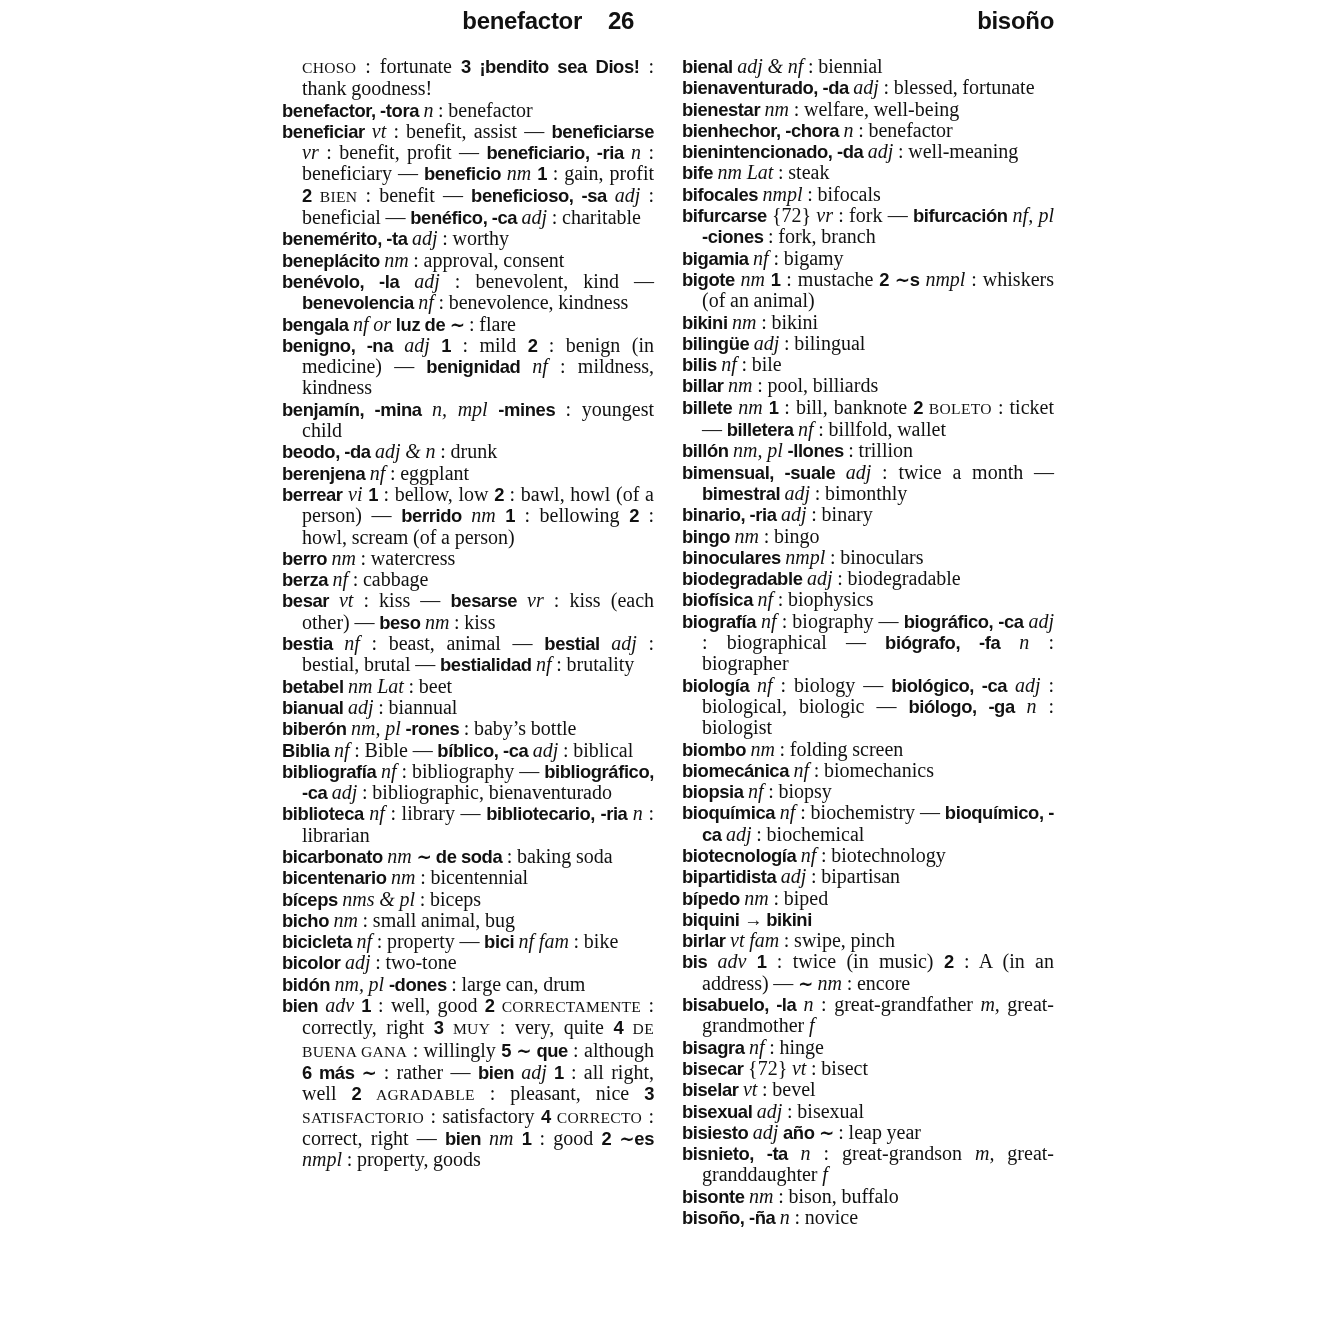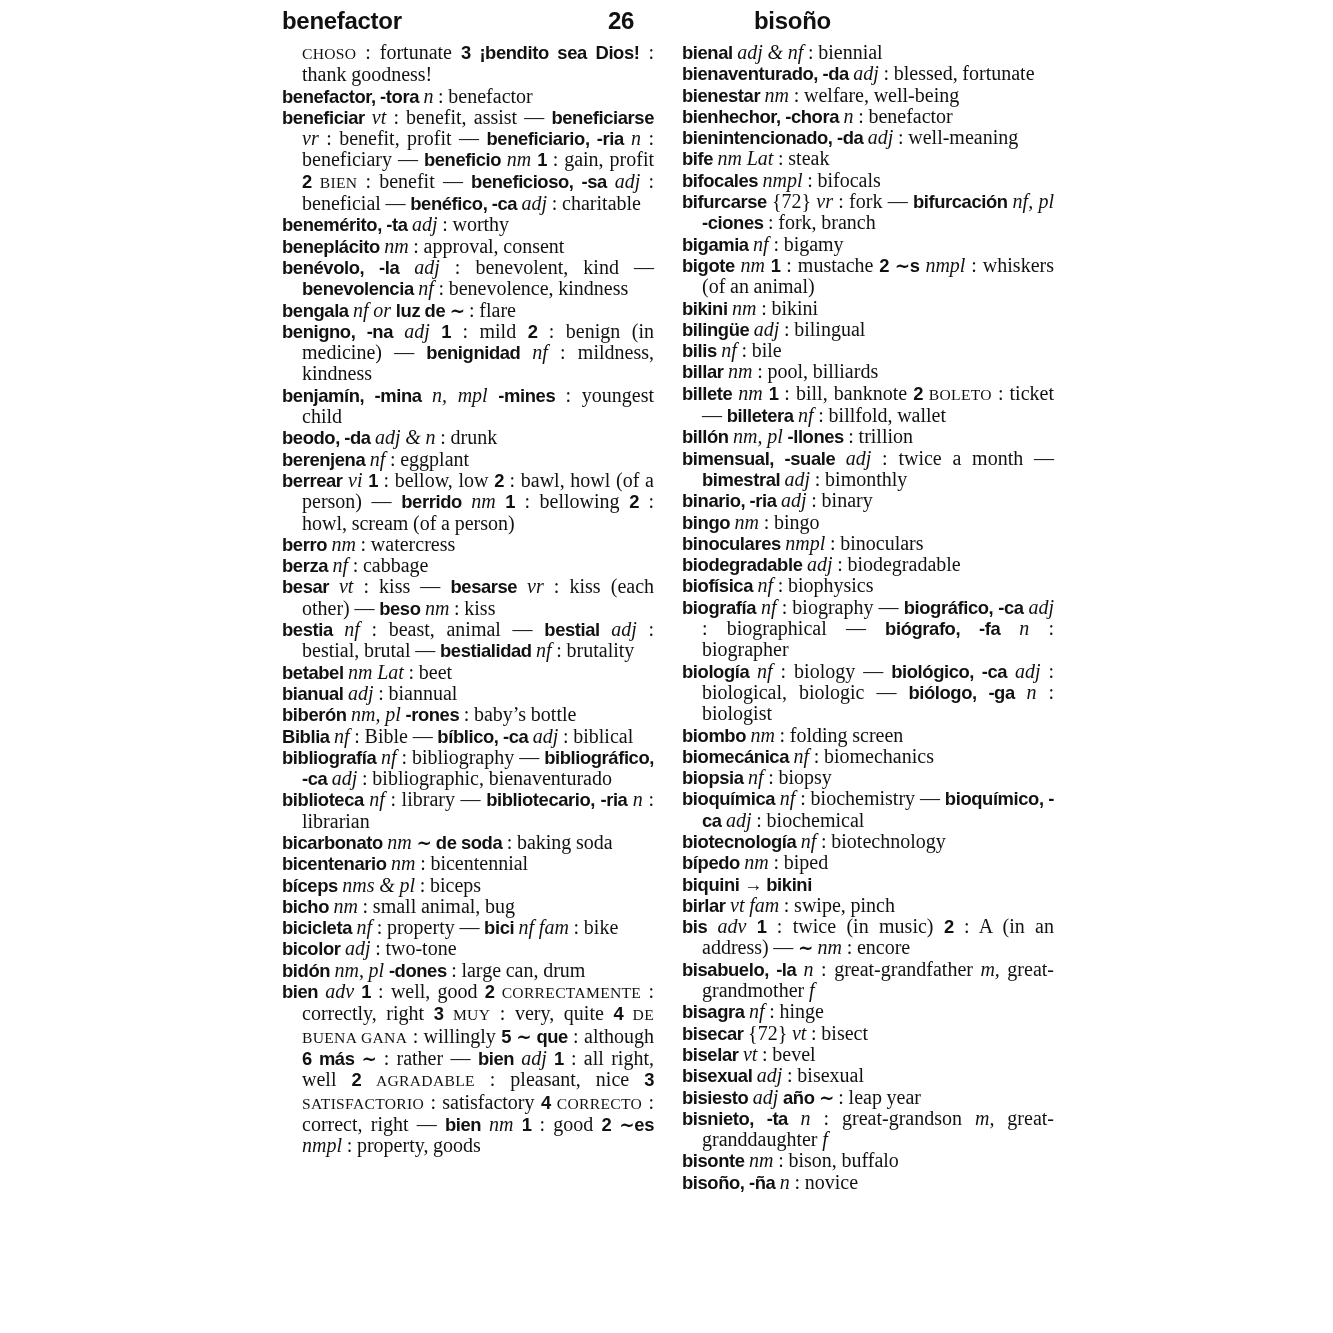--- a/index.html
+++ b/index.html
@@ -21,25 +21,25 @@
   .header {
     display: flex;
     align-items: baseline;
     justify-content: space-between;
     font-family: "Liberation Sans", "DejaVu Sans", sans-serif;
     font-weight: bold;
     font-size: 24px;
     letter-spacing: -0.3px;
     line-height: 26px;
   }
-  .header .guide-left  { width: 300px; text-align: left; }
+  .header .guide-left  { width: 300px; text-align: right; }
   .header .page-num    { width: 120px; }
-  .header .guide-right { width: 300px; }
+  .header .guide-right { width: 300px; text-align: right; }
   .columns {
-    margin-top: 8px;
+    margin-top: 22px;
     display: flex;
     gap: 28px;
   }
   .col { width: 372px; }
   p.entry {
     margin: 0;
     font-size: 20px;
     line-height: 21.3px;
     text-align: justify;
     padding-left: 20px;
@@ -123,20 +123,21 @@
           <p class="entry"><span class="seg-b">binoculares </span><span class="seg-i">nmpl </span><span class="seg-p">: binoculars</span></p>
           <p class="entry"><span class="seg-b">biodegradable </span><span class="seg-i">adj </span><span class="seg-p">: biodegradable</span></p>
           <p class="entry"><span class="seg-b">biofísica </span><span class="seg-i">nf </span><span class="seg-p">: biophysics</span></p>
           <p class="entry"><span class="seg-b">biografía </span><span class="seg-i">nf </span><span class="seg-p">: biography — </span><span class="seg-b">biográfico, -ca </span><span class="seg-i">adj </span><span class="seg-p">: biographical — </span><span class="seg-b">biógrafo, -fa </span><span class="seg-i">n </span><span class="seg-p">: biographer</span></p>
           <p class="entry"><span class="seg-b">biología </span><span class="seg-i">nf </span><span class="seg-p">: biology — </span><span class="seg-b">biológico, -ca </span><span class="seg-i">adj </span><span class="seg-p">: biological, biologic — </span><span class="seg-b">biólogo, -ga </span><span class="seg-i">n </span><span class="seg-p">: biologist</span></p>
           <p class="entry"><span class="seg-b">biombo </span><span class="seg-i">nm </span><span class="seg-p">: folding screen</span></p>
           <p class="entry"><span class="seg-b">biomecánica </span><span class="seg-i">nf </span><span class="seg-p">: biomechanics</span></p>
           <p class="entry"><span class="seg-b">biopsia </span><span class="seg-i">nf </span><span class="seg-p">: biopsy</span></p>
           <p class="entry"><span class="seg-b">bioquímica </span><span class="seg-i">nf </span><span class="seg-p">: biochemistry — </span><span class="seg-b">bioquímico, -ca </span><span class="seg-i">adj </span><span class="seg-p">: biochemical</span></p>
           <p class="entry"><span class="seg-b">biotecnología </span><span class="seg-i">nf </span><span class="seg-p">: biotechnology</span></p>
+          <p class="entry"><span class="seg-b">bipartidista </span><span class="seg-i">adj </span><span class="seg-p">: bipartisan</span></p>
           <p class="entry"><span class="seg-b">bípedo </span><span class="seg-i">nm </span><span class="seg-p">: biped</span></p>
           <p class="entry"><span class="seg-b">biquini </span><span class="seg-b">→ </span><span class="seg-b">bikini</span></p>
           <p class="entry"><span class="seg-b">birlar </span><span class="seg-i">vt fam </span><span class="seg-p">: swipe, pinch</span></p>
           <p class="entry"><span class="seg-b">bis </span><span class="seg-i">adv </span><span class="seg-b">1 </span><span class="seg-p">: twice (in music) </span><span class="seg-b">2 </span><span class="seg-p">: A (in an address) — </span><span class="seg-b">∼ </span><span class="seg-i">nm </span><span class="seg-p">: encore</span></p>
           <p class="entry"><span class="seg-b">bisabuelo, -la </span><span class="seg-i">n </span><span class="seg-p">: great-grandfather </span><span class="seg-i">m, </span><span class="seg-p">great-grandmother </span><span class="seg-i">f</span></p>
           <p class="entry"><span class="seg-b">bisagra </span><span class="seg-i">nf </span><span class="seg-p">: hinge</span></p>
           <p class="entry"><span class="seg-b">bisecar </span><span class="seg-p">{72} </span><span class="seg-i">vt </span><span class="seg-p">: bisect</span></p>
           <p class="entry"><span class="seg-b">biselar </span><span class="seg-i">vt </span><span class="seg-p">: bevel</span></p>
           <p class="entry"><span class="seg-b">bisexual </span><span class="seg-i">adj </span><span class="seg-p">: bisexual</span></p>
           <p class="entry"><span class="seg-b">bisiesto </span><span class="seg-i">adj </span><span class="seg-b">año ∼ </span><span class="seg-p">: leap year</span></p>

